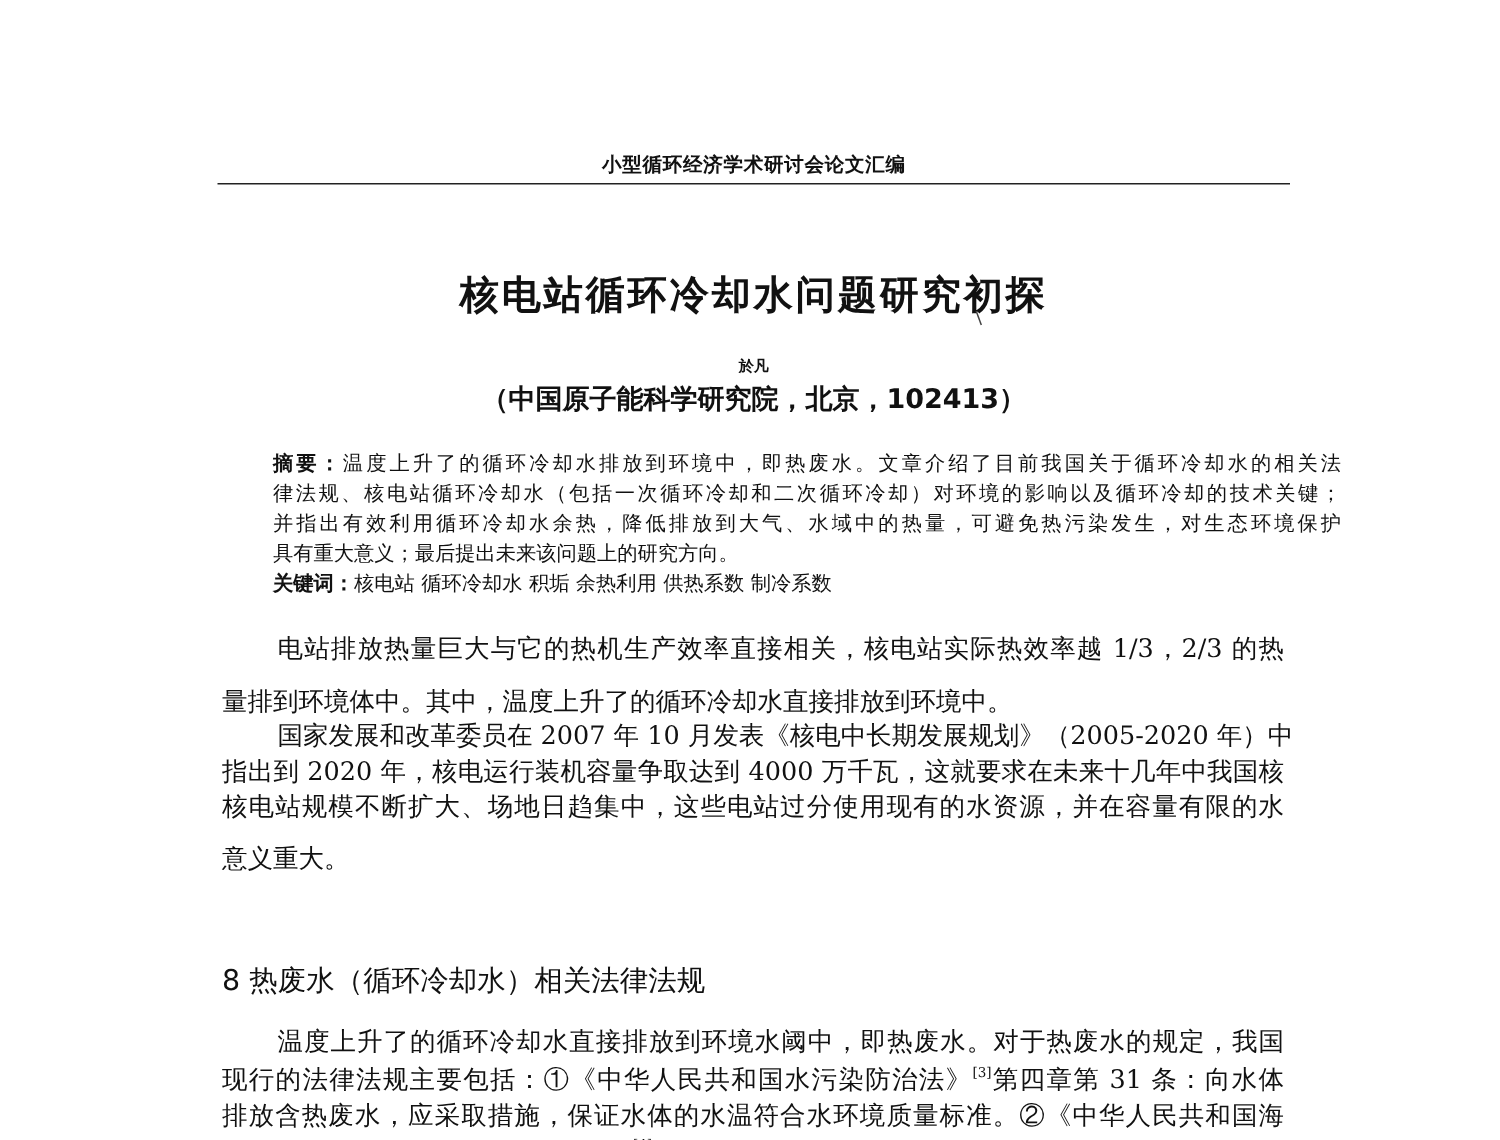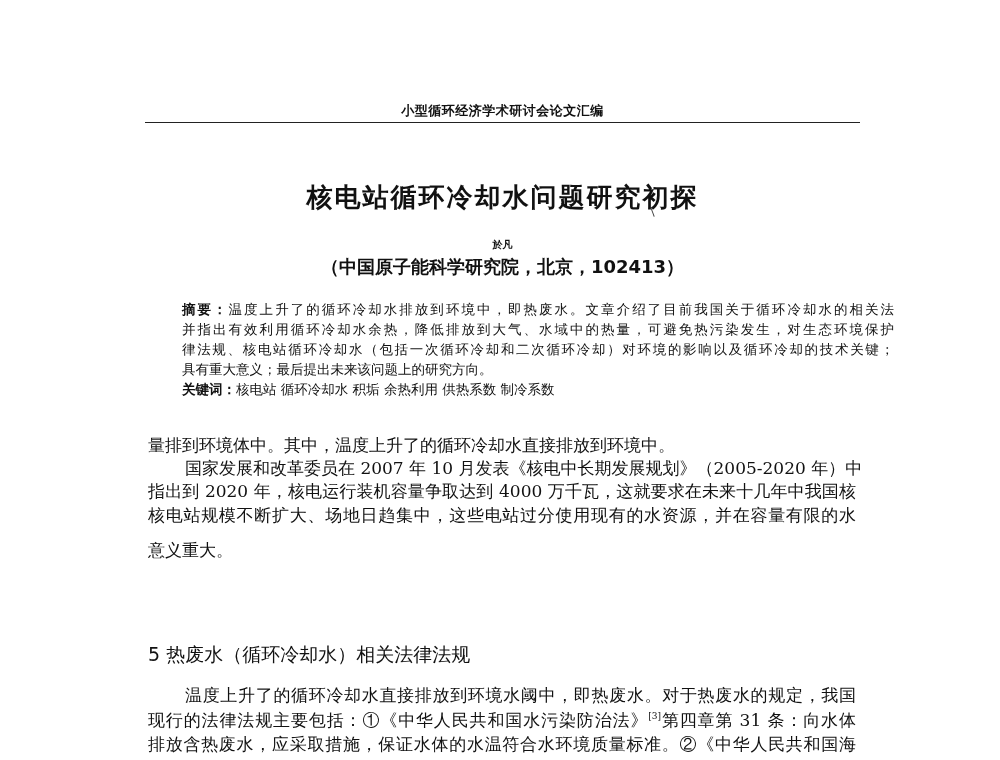--- a/index.html
+++ b/index.html
@@ -150,35 +150,36 @@
   <div class="header-rule"></div>
 
   <h1 class="title" style="margin:0;">核电站循环冷却水问题研究初探</h1>
   <div class="stray-mark"></div>
 
   <div class="author">於凡</div>
   <div class="affiliation">（中国原子能科学研究院，北京，102413）</div>
 
   <div class="abstract-block">
     <span class="abs-line"><span class="label-bold">摘要：</span><span>温度上升了的循环冷却水排放到环境中，即热废水。文章介绍了目前我国关于循环冷却水的相关法</span></span>
+    <span class="abs-line">律法规、核电站循环冷却水（包括一次循环冷却和二次循环冷却）对环境的影响以及循环冷却的技术关键；</span>
     <span class="abs-line">并指出有效利用循环冷却水余热，降低排放到大气、水域中的热量，可避免热污染发生，对生态环境保护</span>
-    <span class="abs-line">律法规、核电站循环冷却水（包括一次循环冷却和二次循环冷却）对环境的影响以及循环冷却的技术关键；</span>
     <span class="abs-line last">具有重大意义；最后提出未来该问题上的研究方向。</span>
     <span class="abs-line last"><span class="label-bold">关键词：</span><span>核电站</span> <span>循环冷却水</span> <span>积垢</span> <span>余热利用</span> <span>供热系数</span> <span>制冷系数</span></span>
   </div>
 
   <div class="body-block" style="top:418px; line-height:23.2px;">
+    <span class="body-line indent">电站排放热量巨大与它的热机生产效率直接相关，核电站实际热效率越 1/3，2/3 的热</span>
     <span class="body-line last">量排到环境体中。其中，温度上升了的循环冷却水直接排放到环境中。</span>
     <span class="body-line indent">国家发展和改革委员在 2007 年 10 月发表《核电中长期发展规划》（2005-2020 年）中</span>
     <span class="body-line">指出到 2020 年，核电运行装机容量争取达到 4000 万千瓦，这就要求在未来十几年中我国核</span>
     <span class="body-line">核电站规模不断扩大、场地日趋集中，这些电站过分使用现有的水资源，并在容量有限的水</span>
     <span class="body-line last">意义重大。</span>
   </div>
 
-  <h2 class="section-heading" style="margin:0;">5 热废水（循环冷却水）相关法律法规</h2>
+  <h2 class="section-heading" style="margin:0;">8 热废水（循环冷却水）相关法律法规</h2>
 
   <div class="body-block" style="top:679px; line-height:24.5px;">
     <span class="body-line indent">温度上升了的循环冷却水直接排放到环境水阈中，即热废水。对于热废水的规定，我国</span>
     <span class="body-line"><span>现行的法律法规主要包括：①《中华人民共和国水污染防治法》</span><span class="sup">[3]</span><span>第四章第 31 条：向水体</span></span>
     <span class="body-line">排放含热废水，应采取措施，保证水体的水温符合水环境质量标准。②《中华人民共和国海</span>
   </div>
 
   <div class="clipped-line">
     <span class="clipped-sup">[4]</span>
   </div>

